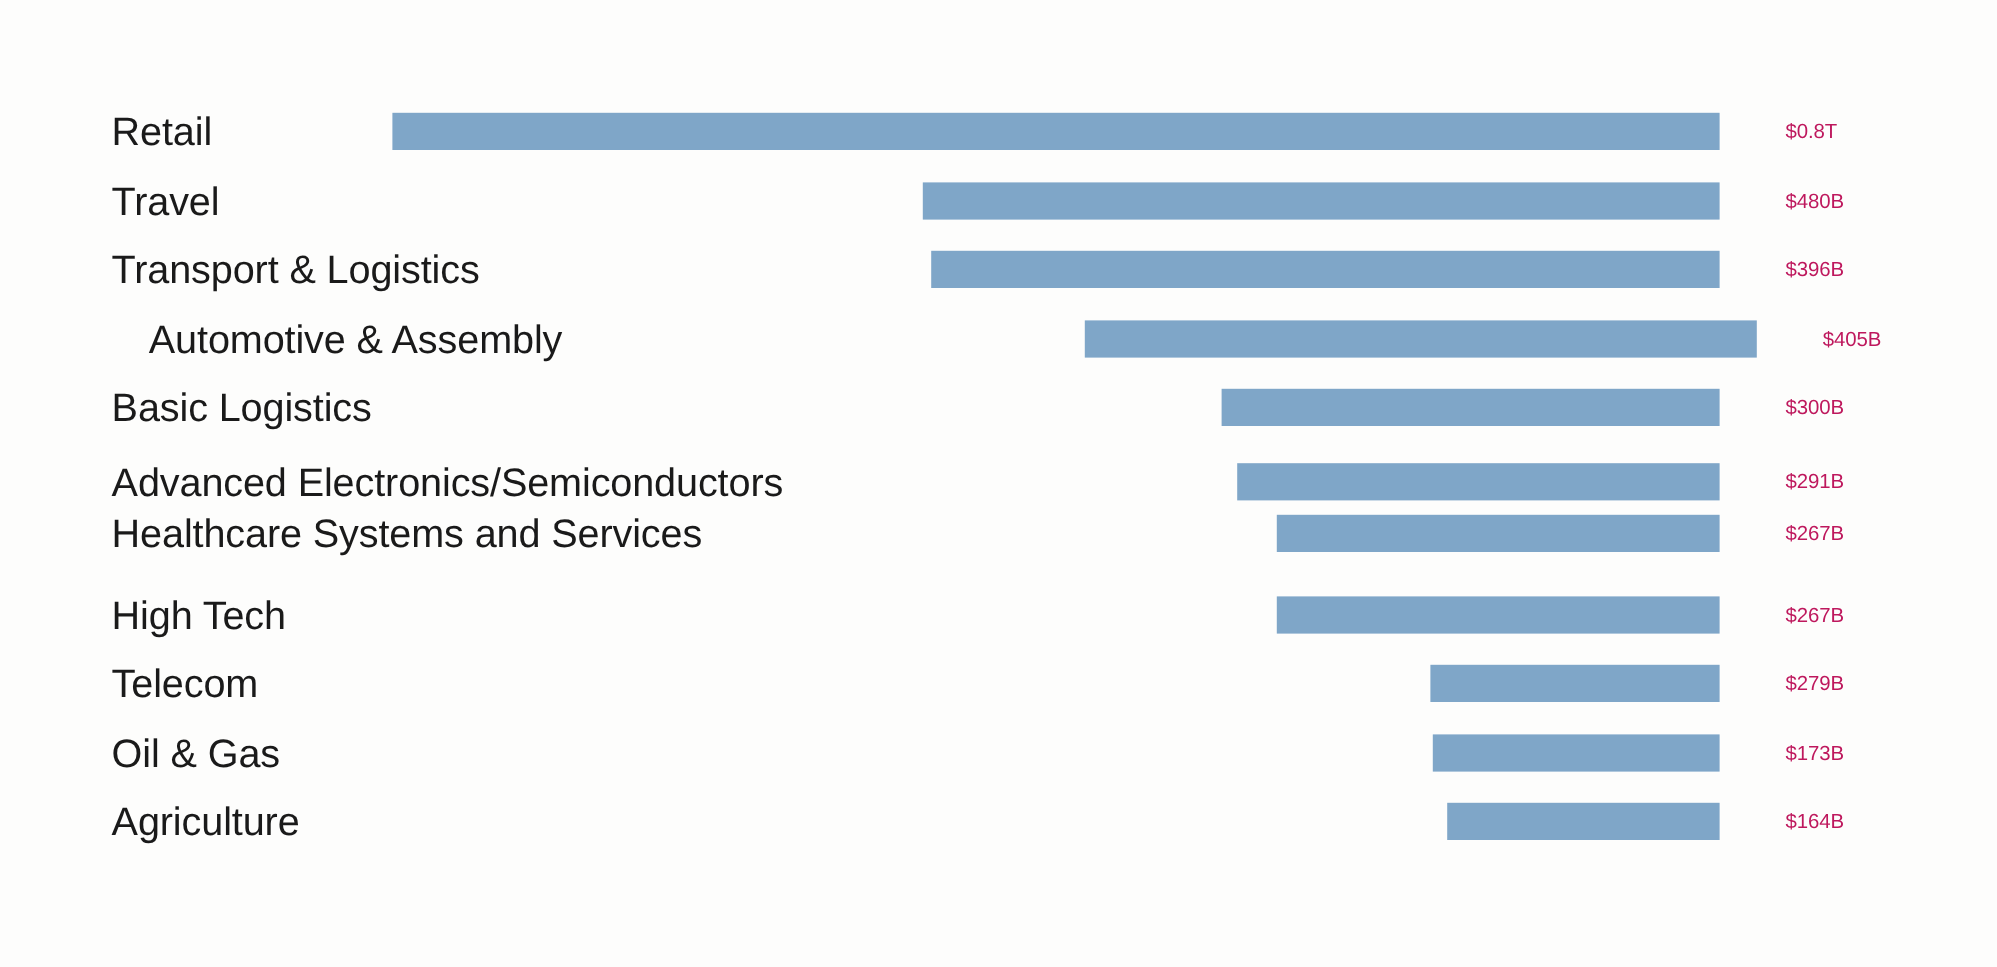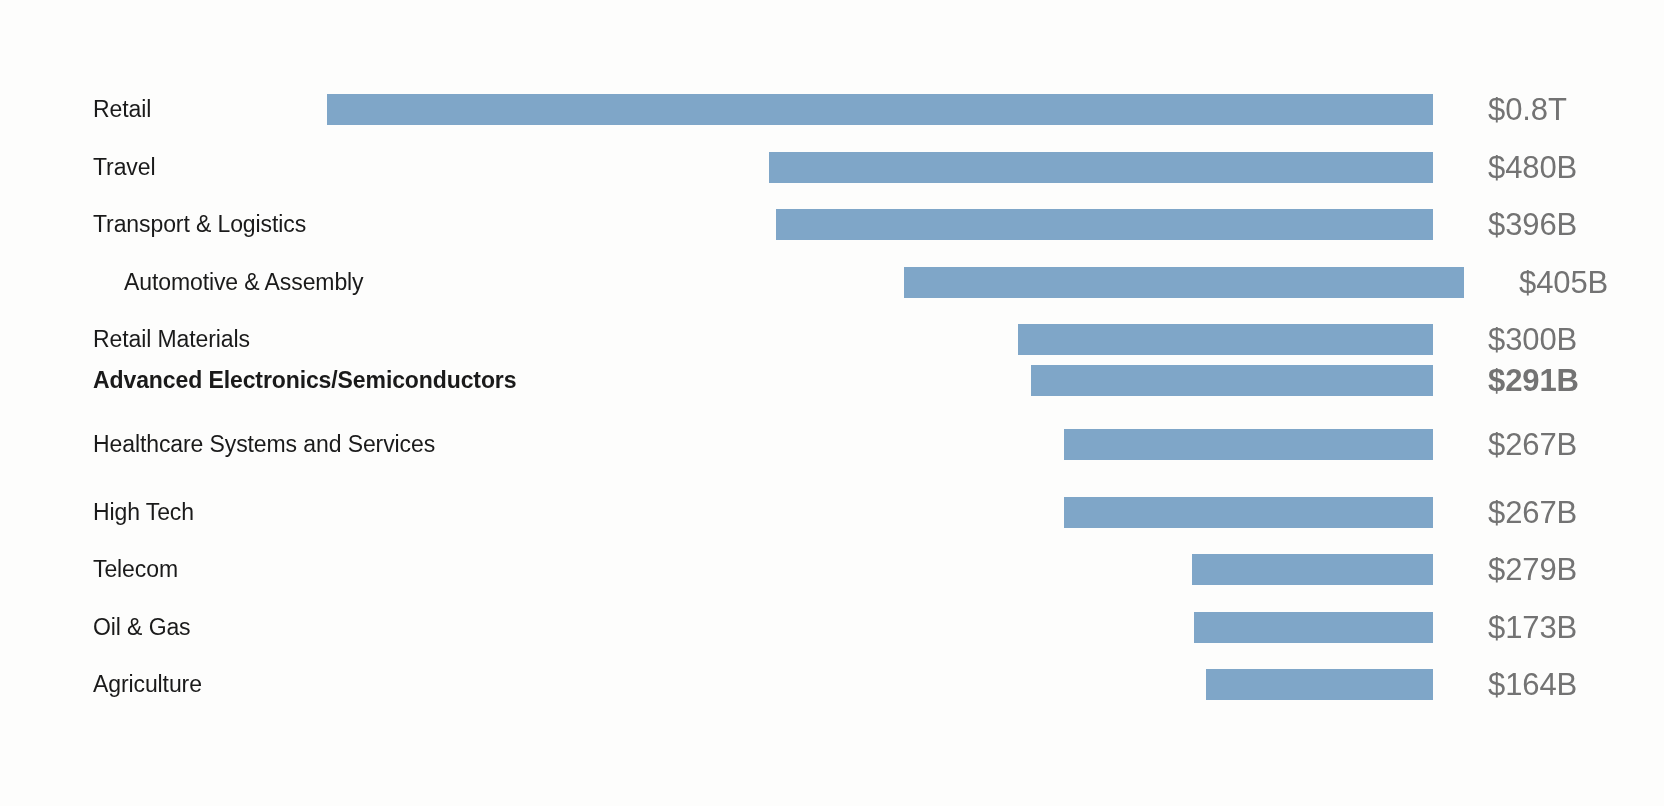--- a/index.html
+++ b/index.html
@@ -28,21 +28,21 @@
     width: 1664px;
     height: 57.5px;
   }
 
   .row-label {
     position: absolute;
     left: 93px;
     top: 0;
     height: 57.5px;
     line-height: 57.5px;
-    font-size: 23px;
+    font-size: 33px;
     color: #1a1a1a;
     white-space: nowrap;
     letter-spacing: -0.1px;
   }
 
   
   .bar-track {
     position: absolute;
     left: 0;
     top: 0;
@@ -57,22 +57,22 @@
     height: 31px;
     background: #7fa6c8;
   }
 
   .row-value {
     position: absolute;
     left: 1488px;
     top: 0;
     height: 57.5px;
     line-height: 57.5px;
-    font-size: 31px;
-    color: #737373;
+    font-size: 17px;
+    color: #be185d;
     white-space: nowrap;
     letter-spacing: -0.1px;
   }
 </style>
 </head>
 <body>
 
 <div id="chart-root">
     <div class="bar-row" style="top: 81px;">
       <div class="row-label">Retail</div>
@@ -96,27 +96,27 @@
       <div class="row-value">$396B</div>
     </div>
     <div class="bar-row" style="top: 253.5px; margin-left: 31px;">
       <div class="row-label">Automotive &amp; Assembly</div>
       <div class="bar-track">
         <div class="bar" style="width: 559.913px; background: rgb(127, 166, 200);"></div>
       </div>
       <div class="row-value">$405B</div>
     </div>
     <div class="bar-row" style="top: 311px;">
-      <div class="row-label">Retail Materials</div>
+      <div class="row-label">Basic Logistics</div>
       <div class="bar-track">
         <div class="bar" style="width: 414.75px; background: rgb(127, 166, 200);"></div>
       </div>
       <div class="row-value">$300B</div>
     </div>
-    <div class="bar-row" style="top: 352px; font-weight: bold;">
+    <div class="bar-row" style="top: 373px;">
       <div class="row-label">Advanced Electronics/Semiconductors</div>
       <div class="bar-track">
         <div class="bar" style="width: 402.308px; background: rgb(127, 166, 200);"></div>
       </div>
       <div class="row-value">$291B</div>
     </div>
     <div class="bar-row" style="top: 416px;">
       <div class="row-label">Healthcare Systems and Services</div>
       <div class="bar-track">
         <div class="bar" style="width: 369.127px; background: rgb(127, 166, 200);"></div>

